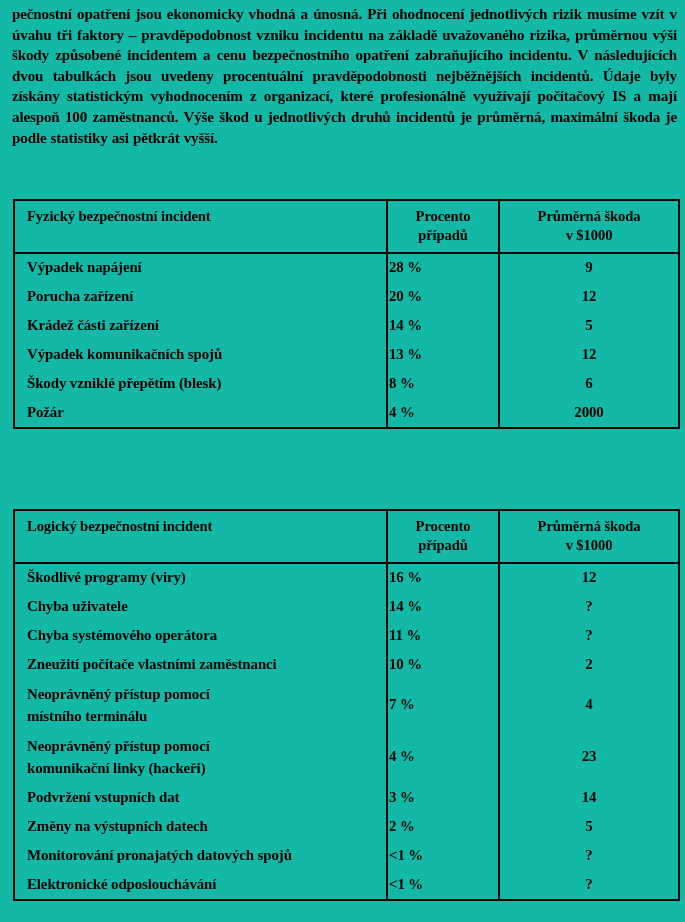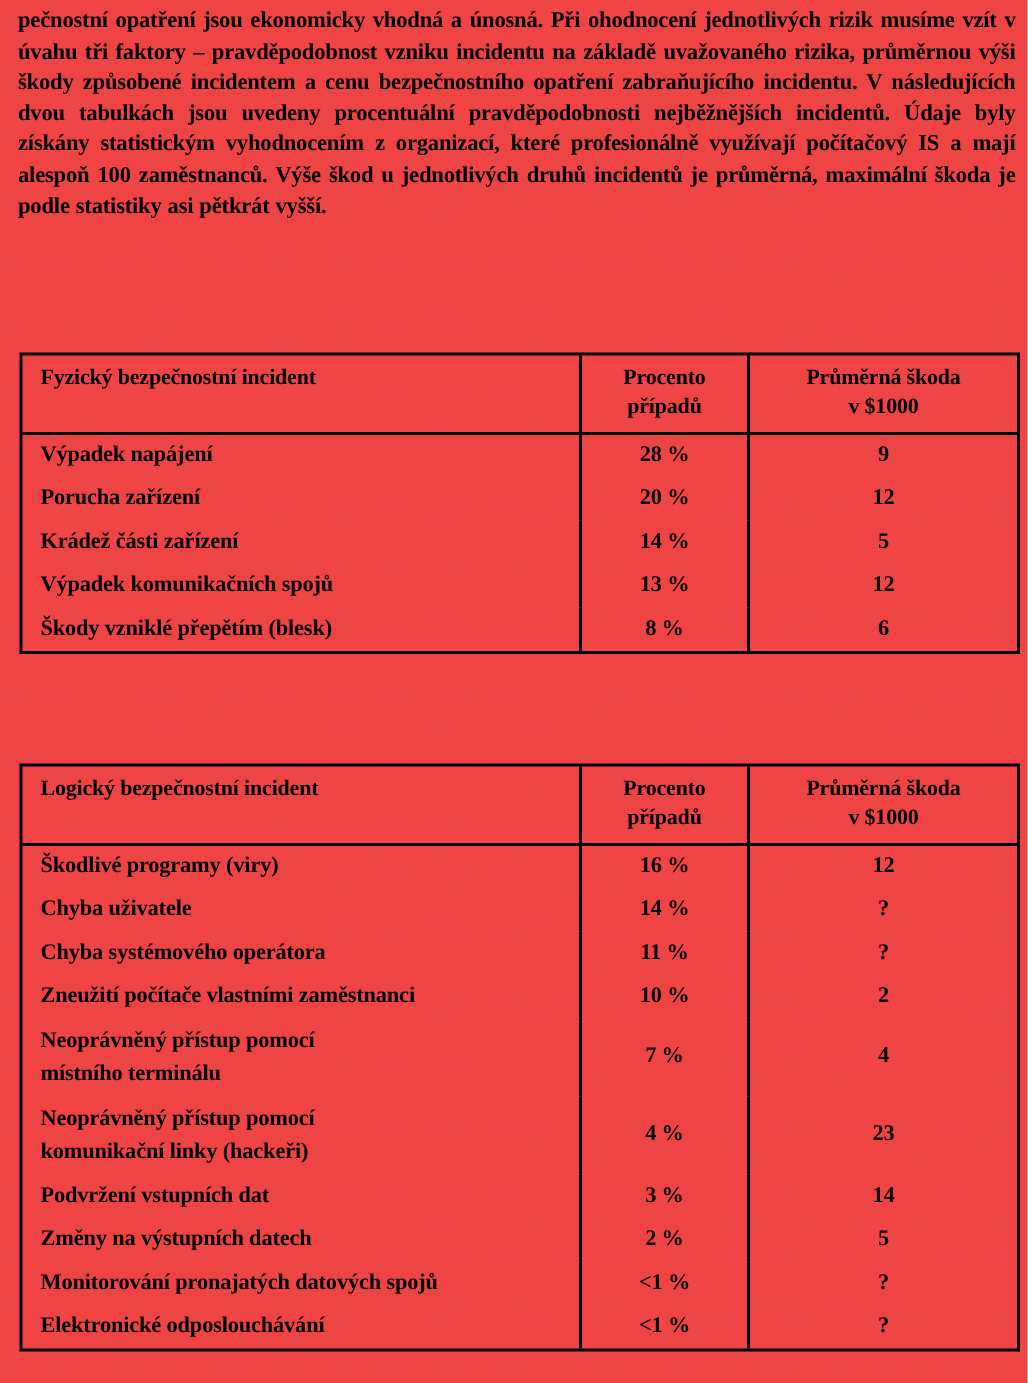--- a/index.html
+++ b/index.html
@@ -15,21 +15,21 @@
     color: #000000;
     position: relative;
     -webkit-font-smoothing: none;
   }
 
   
   .page {
     position: absolute;
     inset: 0;
     padding: 15px;
-    background: #ef4444;
+    background: #14b8a6;
   }
   .grain {
     position: absolute;
     inset: 0;
     pointer-events: none;
     opacity: .05;
     background-image:
       radial-gradient(circle at 12% 30%, #000 0.6px, transparent 0.7px),
       radial-gradient(circle at 63% 71%, #000 0.5px, transparent 0.6px),
       radial-gradient(circle at 84% 18%, #000 0.5px, transparent 0.6px),
@@ -56,21 +56,21 @@
   
   .tbl {
     position: absolute;
     left: 13px;
     width: 667px;
     border: 2px solid #000;
     border-collapse: collapse;
     background: transparent;
     box-sizing: border-box;
   }
-  #table-physical { top: 199px; margin-top: 36px; }
+  #table-physical { top: 199px; }
   #table-logical  { top: 485px; margin-top: 24px; }
 
   .tbl table {
     width: 100%;
     border-collapse: collapse;
     table-layout: fixed;
   }
   .tbl col.c-name { width: 372px; }
   .tbl col.c-pct  { width: 112px; }
   .tbl col.c-dmg  { width: 179px; }
@@ -103,21 +103,21 @@
     letter-spacing: -0.1px;
     vertical-align: middle;
   }
   .tbl tbody td.t-name {
     text-align: left;
     padding-left: 12px;
     padding-right: 6px;
     border-right: 2px solid #000;
   }
   .tbl tbody td.t-pct {
-    text-align: center;
+    text-align: left;
     border-right: 2px solid #000;
   }
   .tbl tbody td.t-dmg { text-align: center; }
 
   #table-physical tbody tr { height: 29px; }
   #table-logical  tbody tr { height: 29px; }
   #table-logical  tbody tr.two-line { height: 52px; }
   #table-logical  tbody tr.two-line td.t-name { line-height: 22px; }
   .nm-l2 { display: block; }
 </style>
@@ -169,20 +169,25 @@
         <tr>
           <td class="t-name">Výpadek komunikačních spojů</td>
           <td class="t-pct">13 %</td>
           <td class="t-dmg">12</td>
         </tr>
         <tr>
           <td class="t-name">Škody vzniklé přepětím (blesk)</td>
           <td class="t-pct">8 %</td>
           <td class="t-dmg">6</td>
         </tr>
+        <tr>
+          <td class="t-name">Požár</td>
+          <td class="t-pct">4 %</td>
+          <td class="t-dmg">2000</td>
+        </tr>
       </tbody>
     </table>
   </div>
 
   <div class="tbl" id="table-logical">
     <table>
       <colgroup>
         <col class="c-name">
           <col class="c-pct">
           <col class="c-dmg">

